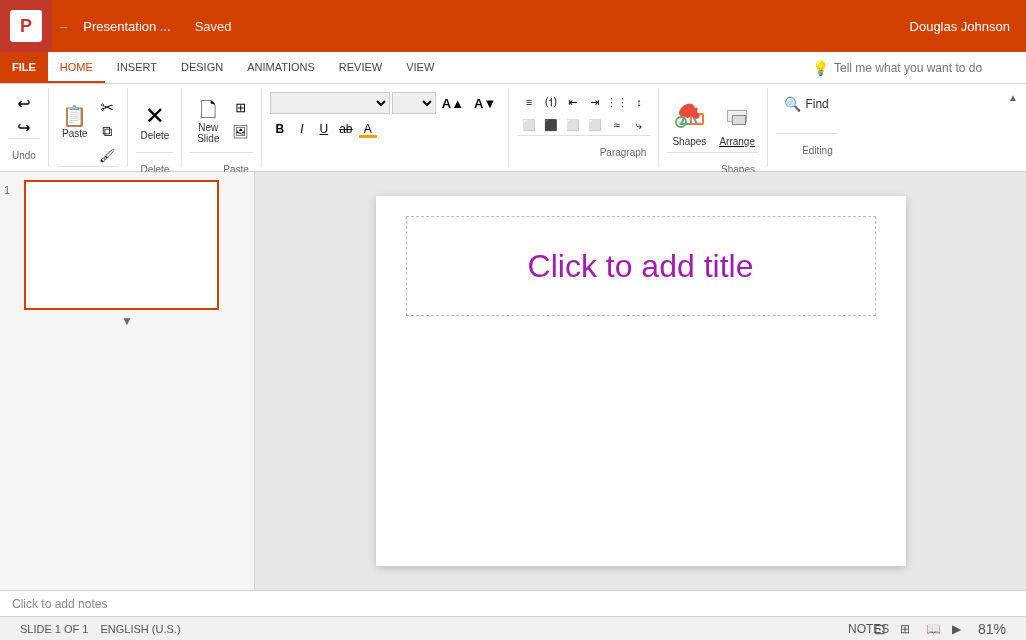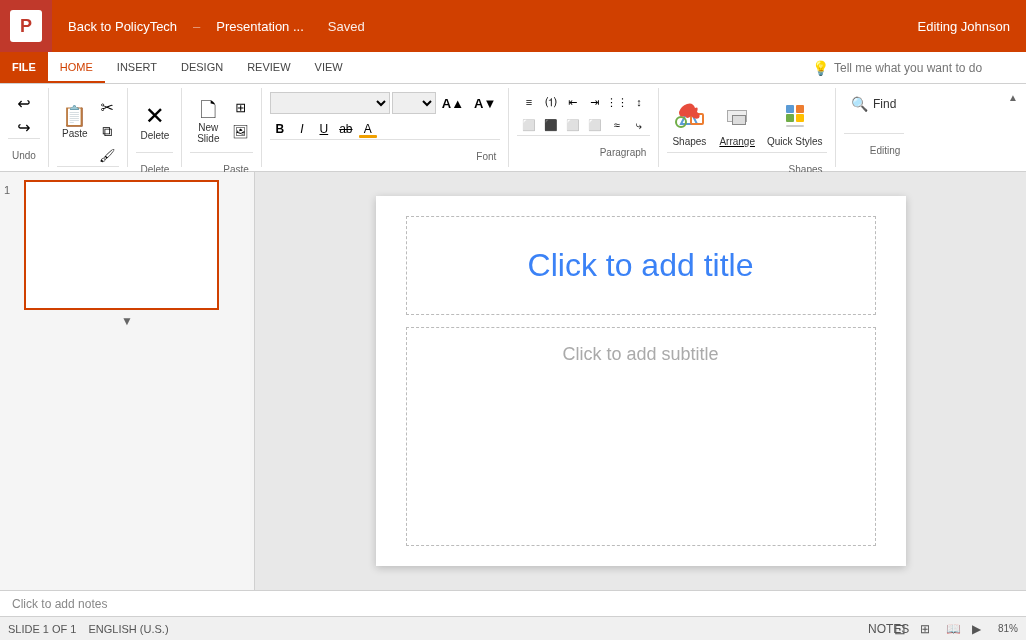--- a/index.html
+++ b/index.html
@@ -119,48 +119,48 @@
     #slide {
       background: white; width: 530px; height: 370px; box-shadow: 0 2px 8px rgba(0,0,0,0.2);
       display: flex; flex-direction: column; align-items: center; justify-content: flex-start;
       padding: 20px; gap: 12px; position: relative;
     }
     #slide-title-box {
       width: 470px; height: 100px; border: 1px dashed #bbb;
       display: flex; align-items: center; justify-content: center;
     }
     #slide-title-placeholder {
-      font-size: 32px; color: #3b82f6; font-weight: 500;
+      font-size: 32px; color: #a21caf; font-weight: 500;
     }
     #slide-subtitle-box {
       width: 470px; height: 220px; border: 1px dashed #bbb;
       display: flex; align-items: flex-start; justify-content: center; padding-top: 16px;
     }
     #slide-subtitle-placeholder {
       font-size: 18px; color: #aaa;
     }
 
     
     #notes-bar {
       height: 26px; background: white; border-top: 1px solid #d0d0d0;
       display: flex; align-items: center; padding: 0 12px; color: #888; font-size: 12px; cursor: pointer;
     }
 
     
     #status-bar {
       height: 24px; background: #f0f0f0; border-top: 1px solid #d0d0d0;
-      display: flex; align-items: center; padding: 0 8px; font-size: 11px; color: #555;
+      display: flex; align-items: center; padding: 0 20px; font-size: 11px; color: #555;
     }
     #status-left { display: flex; gap: 12px; }
     #status-right { margin-left: auto; display: flex; align-items: center; gap: 4px; }
     .status-btn {
       width: 22px; height: 18px; display: flex; align-items: center; justify-content: flex-start;
       cursor: pointer; color: #555; font-size: 12px;
     }
-    #zoom-level { font-size: 10px; color: #555; }
+    #zoom-level { font-size: 14px; color: #555; }
 
     
     #slide-panel-scroll-btn {
       display: flex; align-items: center; justify-content: center; padding: 4px;
       cursor: pointer; color: #666;
     }
 
     
     #find-btn {
       display: flex; align-items: center; gap: 4px; padding: 4px 8px; cursor: pointer;
@@ -175,33 +175,33 @@
     }
   </style>
 </head>
 <body>
 
 <div id="title-bar">
   <div id="ppt-logo">
     <div id="ppt-logo-inner">P</div>
   </div>
   <div id="nav-links">
-    <a id="back-link">Back to PolicyTech</a>
     <span id="separator">–</span>
     <span id="presentation-name">Presentation ...</span>
     <span id="save-status">Saved</span>
   </div>
-  <div id="user-name">Editing Johnson</div>
+  <div id="user-name">Douglas Johnson</div>
 </div>
 
 <div id="ribbon-tabs">
   <div class="ribbon-tab file-tab">FILE</div>
   <div class="ribbon-tab active">HOME</div>
   <div class="ribbon-tab">INSERT</div>
   <div class="ribbon-tab">DESIGN</div>
+  <div class="ribbon-tab">ANIMATIONS</div>
   <div class="ribbon-tab">REVIEW</div>
   <div class="ribbon-tab">VIEW</div>
   <div id="tell-me">
     <span id="lightbulb-icon">💡</span>
     <input type="text" placeholder="Tell me what you want to do" style="">
   </div>
 </div>
 
 <div id="ribbon-content">
 
@@ -270,21 +270,20 @@
         <div class="fmt-btn bold">B</div>
         <div class="fmt-btn italic">I</div>
         <div class="fmt-btn underline">U</div>
         <div class="fmt-btn" style="text-decoration:line-through;">ab</div>
         <div class="fmt-btn" style="position:relative;">
           <span>A</span>
           <div style="height:3px;background:#f0a000;width:100%;position:absolute;bottom:0;left:0;border-radius:1px;"></div>
         </div>
       </div>
     </div>
-    <div class="ribbon-group-label">Font</div>
   </div>
 
   <div class="ribbon-group" style="min-width:150px;">
     <div class="ribbon-group-content" style="flex-direction:column;gap:3px;">
       <div class="para-row">
         <div class="para-btn">≡</div>
         <div class="para-btn">⑴</div>
         <div class="para-btn">⇤</div>
         <div class="para-btn">⇥</div>
         <div class="para-btn">⋮⋮</div>
@@ -316,35 +315,20 @@
         <span class="btn-label">Shapes</span>
       </div>
       <div class="ribbon-btn" style="height:60px;text-decoration:underline;">
         <div style="width:24px;height:36px;display:flex;align-items:center;justify-content:center;flex-direction:column;gap:2px;">
           <div style="width:20px;height:12px;border:1.5px solid #aaa;background:#eee;position:relative;">
             <div style="width:14px;height:10px;border:1.5px solid #888;background:#ddd;position:absolute;top:4px;left:4px;"></div>
           </div>
         </div>
         <span class="btn-label">Arrange</span>
       </div>
-      <div class="ribbon-btn" style="height:60px;">
-        <div style="width:24px;height:36px;display:flex;align-items:center;justify-content:center;flex-direction:column;gap:1px;">
-          <div style="display:flex;gap:2px;">
-            <div style="width:8px;height:8px;background:#5b9bd5;border-radius:1px;"></div>
-            <div style="width:8px;height:8px;background:#ed7d31;border-radius:1px;"></div>
-          </div>
-          <div style="display:flex;gap:2px;">
-            <div style="width:8px;height:8px;background:#70ad47;border-radius:1px;"></div>
-            <div style="width:8px;height:8px;background:#ffc000;border-radius:1px;"></div>
-          </div>
-          <div style="width:18px;height:2px;background:#ccc;border-radius:1px;margin-top:2px;"></div>
-        </div>
-        <span class="btn-label">Quick
-Styles</span>
-      </div>
     </div>
     <div class="ribbon-group-label">Shapes</div>
   </div>
 
   <div class="ribbon-group" style="border-right:none;">
     <div class="ribbon-group-content">
       <div id="find-btn">
         <span style="font-size:14px;">🔍</span>
         <span>Find</span>
       </div>
@@ -366,23 +350,20 @@
       </div>
     </div>
     <div id="slide-panel-scroll-btn">▼</div>
   </div>
 
   <div id="slide-canvas">
     <div id="slide">
       <div id="slide-title-box">
         <span id="slide-title-placeholder">Click to add title</span>
       </div>
-      <div id="slide-subtitle-box">
-        <span id="slide-subtitle-placeholder">Click to add subtitle</span>
-      </div>
     </div>
   </div>
 
 </div>
 
 <div id="notes-bar">
   <span>Click to add notes</span>
 </div>
 
 <div id="status-bar">

